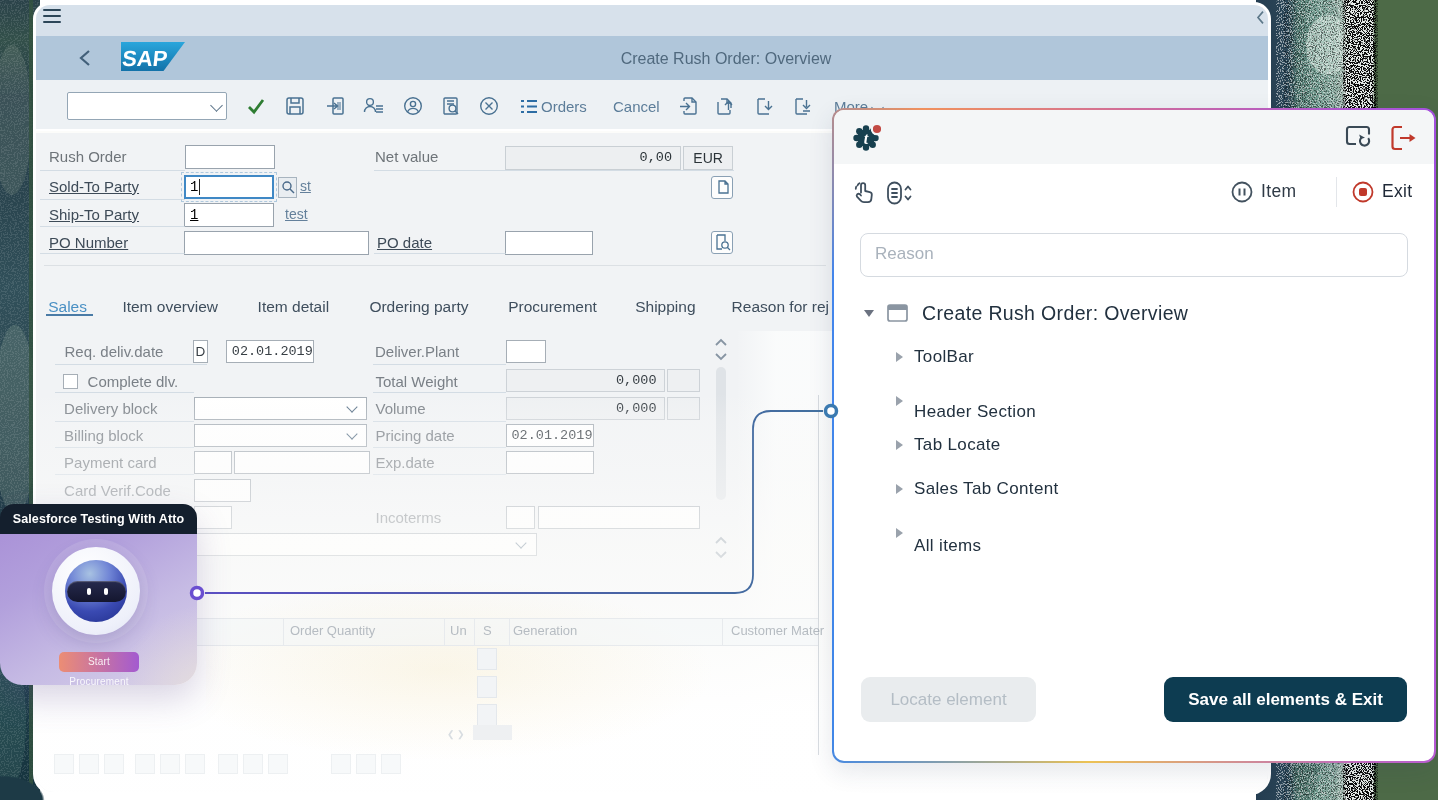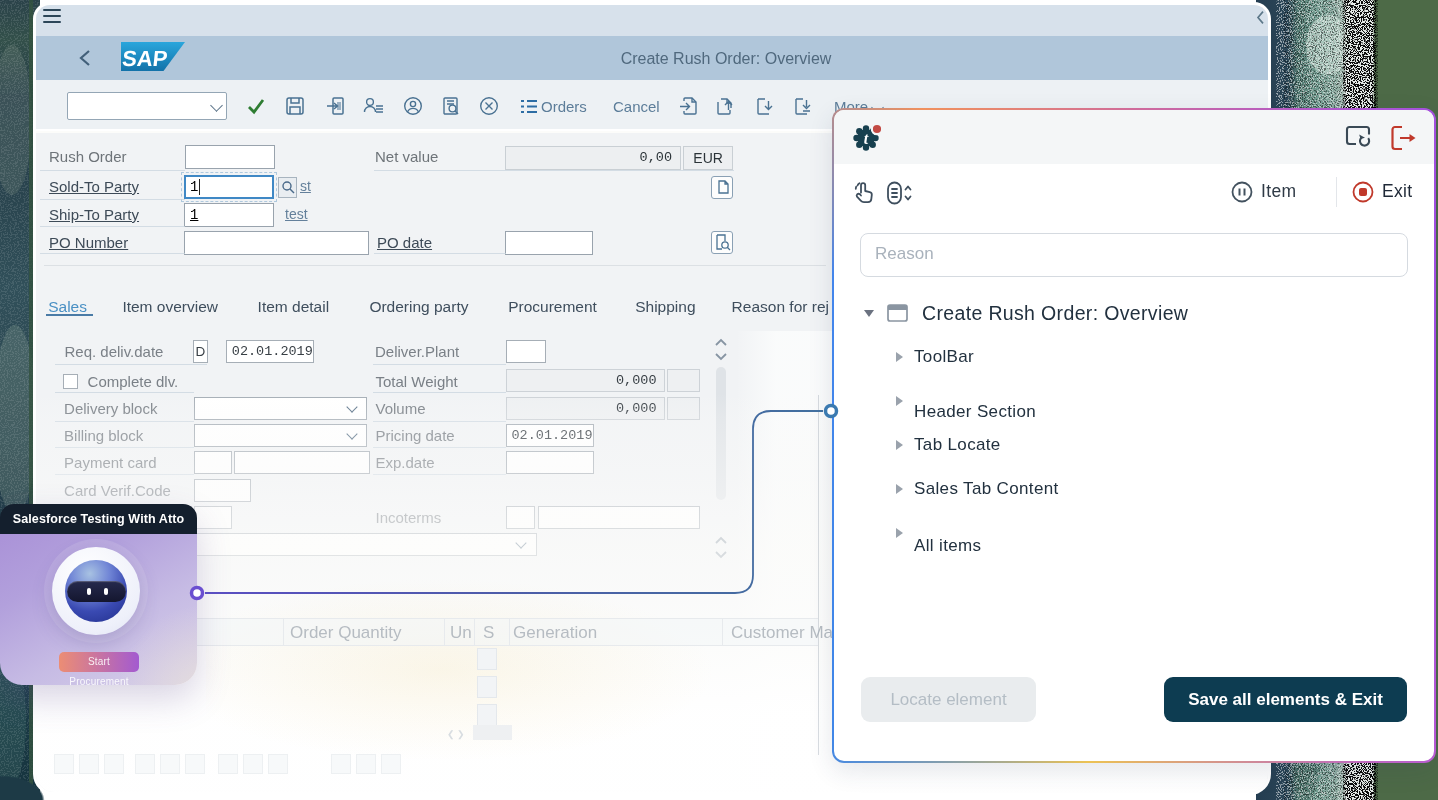--- a/index.html
+++ b/index.html
@@ -60,21 +60,21 @@
       rgba(250,250,249,0.33) 442px, rgba(250,250,249,0.45) 472px,
       rgba(251,251,250,0.57) 505px, rgba(252,252,250,0.68) 545px,
       rgba(252,252,251,0.8) 590px, rgba(253,253,252,0.92) 645px,
       rgba(255,255,255,0.97) 710px); }
   #glow1 { left:170px; top:570px; width:520px; height:190px; z-index:6; pointer-events:none;
     background:radial-gradient(ellipse at 45% 50%, rgba(240,216,150,0.2), rgba(240,216,150,0) 68%); }
 
   
   .tablike { z-index:7; }
   .thead-line { background:#e7eaed; height:1px; }
-  .th { color:#b6bcc2; font-size:17px; }
+  .th { color:#b6bcc2; font-size:13px; }
   .sep { background:#e7eaed; width:1px; }
 
   
   #connector { left:150px; top:380px; width:700px; height:240px; z-index:50; pointer-events:none; }
 
   
   #card { left:0; top:504px; width:197px; height:181px; border-radius:22px; z-index:30;
     background:radial-gradient(circle at 105% 105%, rgba(240,232,210,0.55), rgba(240,232,210,0) 32%), linear-gradient(150deg, #a78dd6 0%, #b2a0dc 35%, #c6bbe4 65%, #d8d1e9 100%);
     box-shadow:0 14px 34px rgba(90,70,140,0.22); }
   #cardhead { position:absolute; left:0; top:0; width:197px; height:30px; background:#141f2d;

